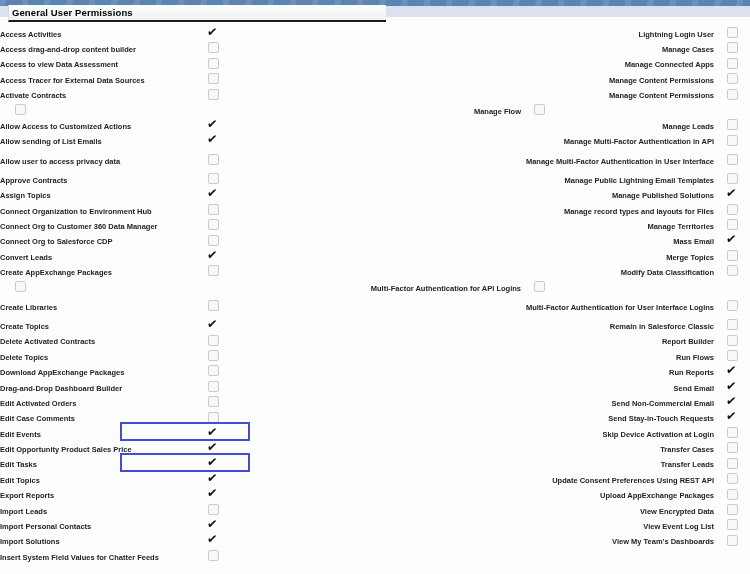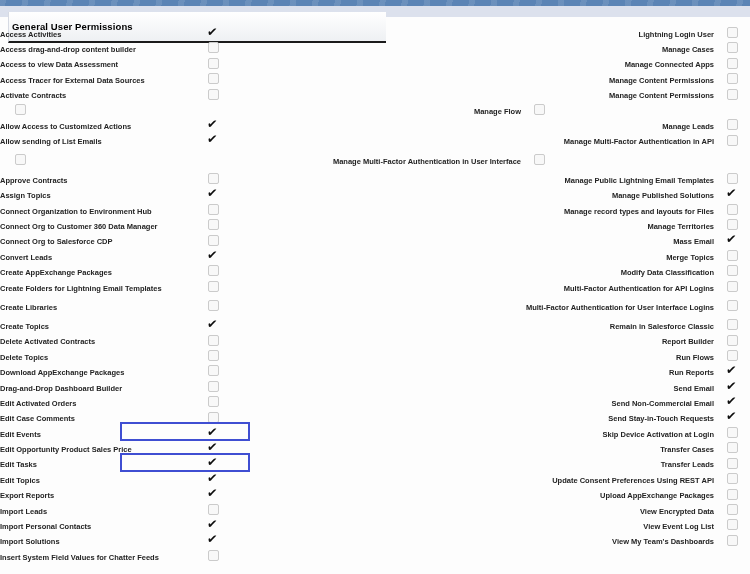--- a/index.html
+++ b/index.html
@@ -11,21 +11,21 @@
   .topbar {
     position:absolute; top:0; left:0; width:750px; height:6px;
     background-color:#5b84b5;
     background-image:repeating-linear-gradient(100deg, rgba(255,255,255,0.10) 0 6px, rgba(255,255,255,0) 6px 22px);
   }
   .band {
     position:absolute; top:6px; left:0; width:750px; height:11px;
     background:#dce1ed;
   }
   .section-header {
-    position:absolute; top:12px; left:8px; width:378px; height:31px;
+    position:absolute; top:5px; left:8px; width:378px; height:17px;
     background:linear-gradient(#ffffff,#eef0f3);
     border-bottom:2px solid #1b1b1b;
     border-left:1px solid #d6dae3;
     display:flex; align-items:center; box-sizing:border-box;
   }
   .section-title {
     font-size:9.5px; font-weight:bold; color:#000; padding-left:3px;
     white-space:nowrap; letter-spacing:0.1px;
   }
   .rows { position:absolute; top:24px; left:0; width:750px; }
@@ -107,20 +107,21 @@
         <div class="c3"><span class="lbl">Manage Leads</span></div>
         <div class="c4"><span class="cb"></span></div>
       </div>
       <div class="row">
         <div class="c1"><span class="lbl">Allow sending of List Emails</span></div>
         <div class="c2"><span class="ck">✔</span></div>
         <div class="c3"><span class="lbl">Manage Multi-Factor Authentication in API</span></div>
         <div class="c4"><span class="cb"></span></div>
       </div>
       <div class="row tall">
+        <div class="c1"><span class="lbl">Allow user to access privacy data</span></div>
         <div class="c2"><span class="cb"></span></div>
         <div class="c3"><span class="lbl">Manage Multi-Factor Authentication in User Interface</span></div>
         <div class="c4"><span class="cb"></span></div>
       </div>
       <div class="row">
         <div class="c1"><span class="lbl">Approve Contracts</span></div>
         <div class="c2"><span class="cb"></span></div>
         <div class="c3"><span class="lbl">Manage Public Lightning Email Templates</span></div>
         <div class="c4"><span class="cb"></span></div>
       </div>
@@ -154,21 +155,20 @@
         <div class="c3"><span class="lbl">Merge Topics</span></div>
         <div class="c4"><span class="cb"></span></div>
       </div>
       <div class="row">
         <div class="c1"><span class="lbl">Create AppExchange Packages</span></div>
         <div class="c2"><span class="cb"></span></div>
         <div class="c3"><span class="lbl">Modify Data Classification</span></div>
         <div class="c4"><span class="cb"></span></div>
       </div>
       <div class="row">
-        <div class="c1"><span class="lbl">Create Folders for Lightning Email Templates</span></div>
         <div class="c2"><span class="cb"></span></div>
         <div class="c3"><span class="lbl">Multi-Factor Authentication for API Logins</span></div>
         <div class="c4"><span class="cb"></span></div>
       </div>
       <div class="row tall">
         <div class="c1"><span class="lbl">Create Libraries</span></div>
         <div class="c2"><span class="cb"></span></div>
         <div class="c3"><span class="lbl">Multi-Factor Authentication for User Interface Logins</span></div>
         <div class="c4"><span class="cb"></span></div>
       </div>

